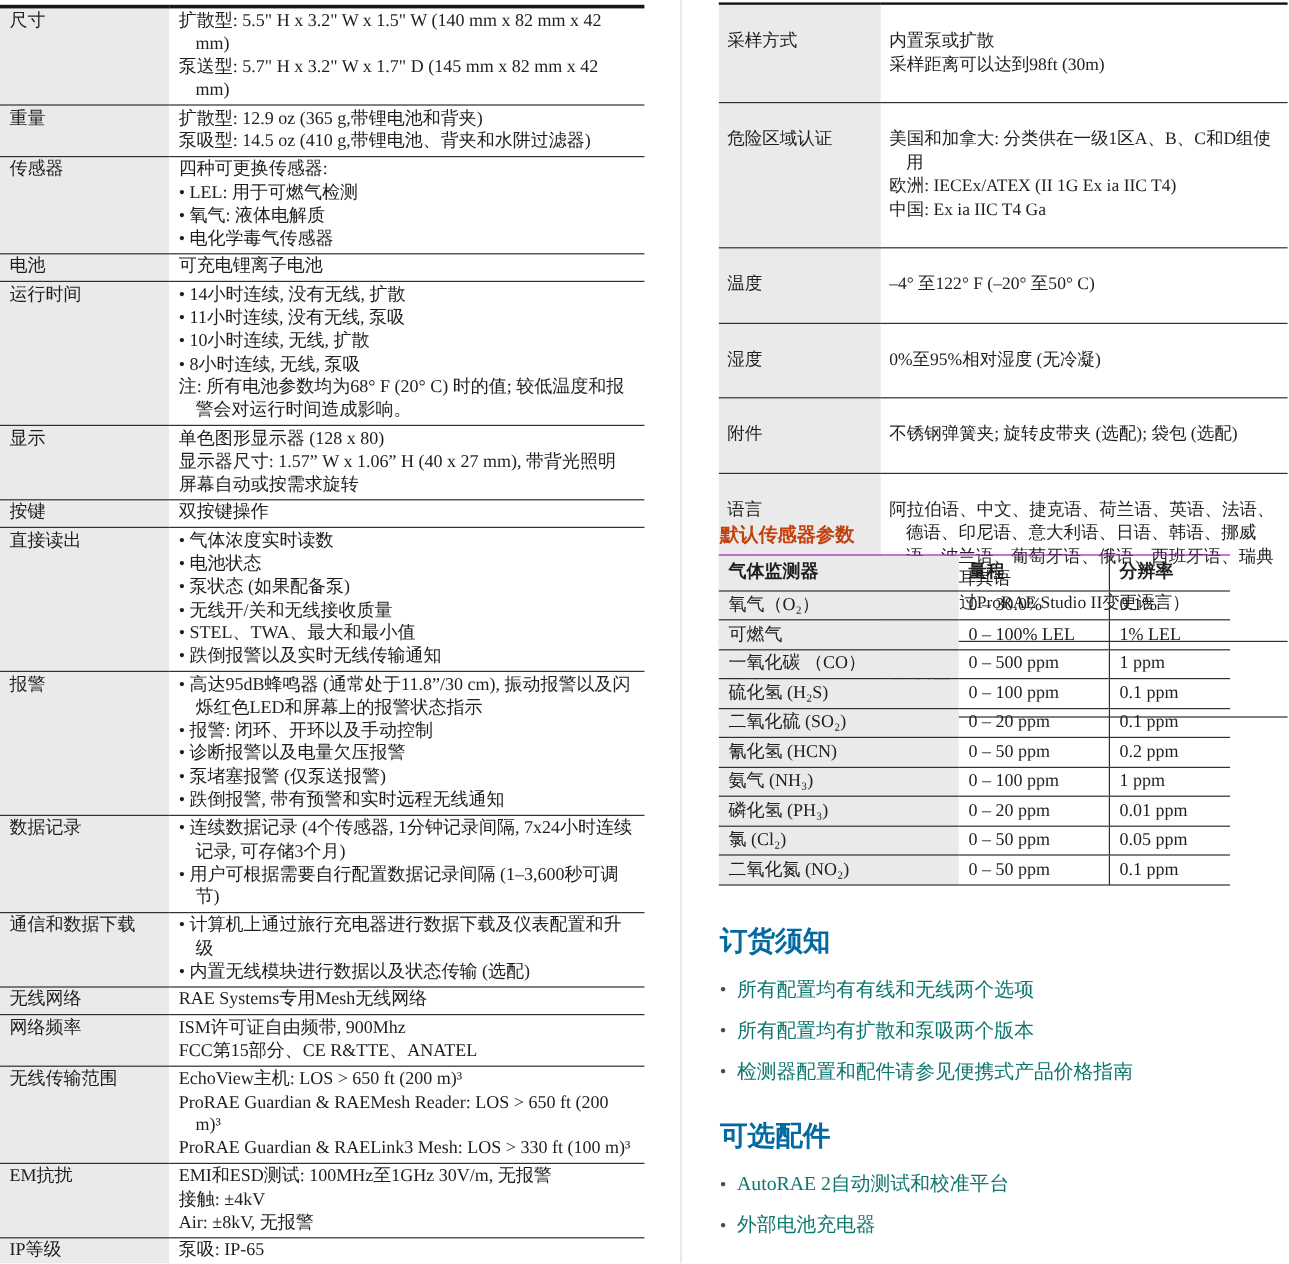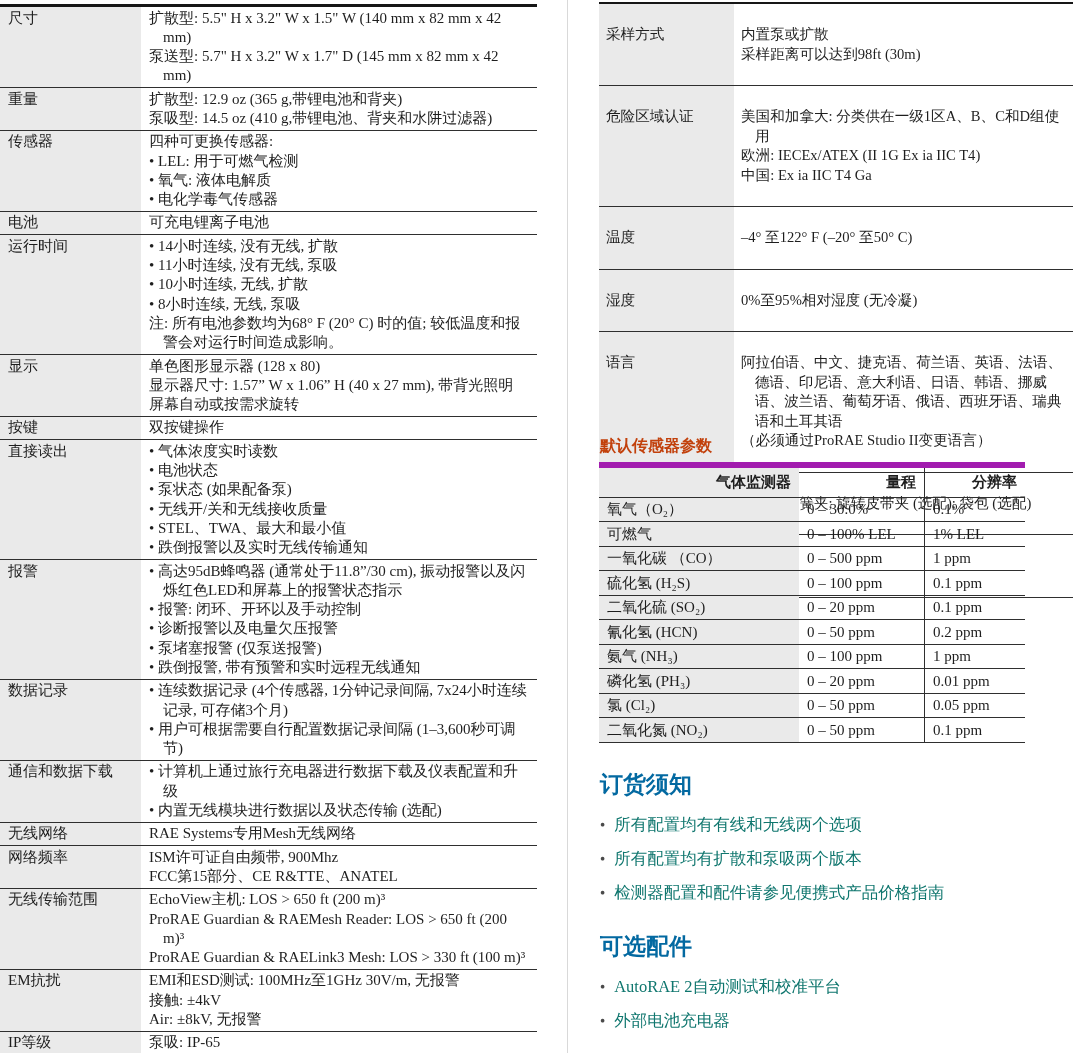--- a/index.html
+++ b/index.html
@@ -24,21 +24,21 @@
   #spec-right tr:first-child td { border-top:2.5px solid #161616; }
   .val p { margin:0; padding-left:14px; text-indent:-14px; }
 
   #sensor-title { position:absolute; left:600px; top:436px; font-size:16px; font-weight:bold; color:#c2410c; }
   #sensor-table { position:absolute; left:599px; top:462px; width:377px;
                   border-collapse:collapse; table-layout:fixed; border-bottom:1.4px solid #2f2f2f; }
   #sensor-table th, #sensor-table td {
     font-size:15px; text-align:left; vertical-align:middle;
     padding:2.5px 8px; border-top:1.3px solid #2f2f2f; line-height:18.5px;
   }
-  #sensor-table th { font-weight:bold; padding:5px 8px; border-top:6px solid #a21caf;text-align:right; }
+  #sensor-table th { font-weight:bold; padding:5px 8px; border-top:1px solid #a21caf; }
   #sensor-table .c1 { width:184px; background:#eaeaea; }
   #sensor-table .c2 { width:109px; white-space:nowrap; }
   #sensor-table .c3 { width:84px;  white-space:nowrap; border-left:1.3px solid #2f2f2f; }
 
   .sec { position:absolute; left:600px; width:474px; }
   #ordering    { top:769px; }
   #accessories { top:931px; }
   .sec h3 { margin:0 0 14px 0; font-size:23px; font-weight:bold; color:#0369a1; }
   .sec .item { font-size:16.5px; color:#0f766e; margin:0 0 13px 0; line-height:20px; }
   .sec .item::before { content:"●"; font-size:8.5px; vertical-align:3px; margin-right:9px; color:#4a4a4a; }
@@ -203,30 +203,30 @@
           <p>–4° 至122° F (–20° 至50° C)</p>
         </td>
       </tr>
       <tr>
         <td class="lbl">湿度</td>
         <td class="val">
           <p>0%至95%相对湿度 (无冷凝)</p>
         </td>
       </tr>
       <tr>
+        <td class="lbl">附件</td>
+        <td class="val">
+          <p>不锈钢弹簧夹; 旋转皮带夹 (选配); 袋包 (选配)</p>
+        </td>
+      </tr>
+      <tr>
         <td class="lbl">语言</td>
         <td class="val">
           <p>阿拉伯语、中文、捷克语、荷兰语、英语、法语、德语、印尼语、意大利语、日语、韩语、挪威语、波兰语、葡萄牙语、俄语、西班牙语、瑞典语和土耳其语</p>
           <p>（必须通过ProRAE Studio II变更语言）</p>
-        </td>
-      </tr>
-      <tr>
-        <td class="lbl">附件</td>
-        <td class="val">
-          <p>不锈钢弹簧夹; 旋转皮带夹 (选配); 袋包 (选配)</p>
         </td>
       </tr>
       <tr>
         <td class="lbl">质保</td>
         <td class="val">
           <p>质保1年</p>
         </td>
       </tr>
     </tbody>
   </table>

